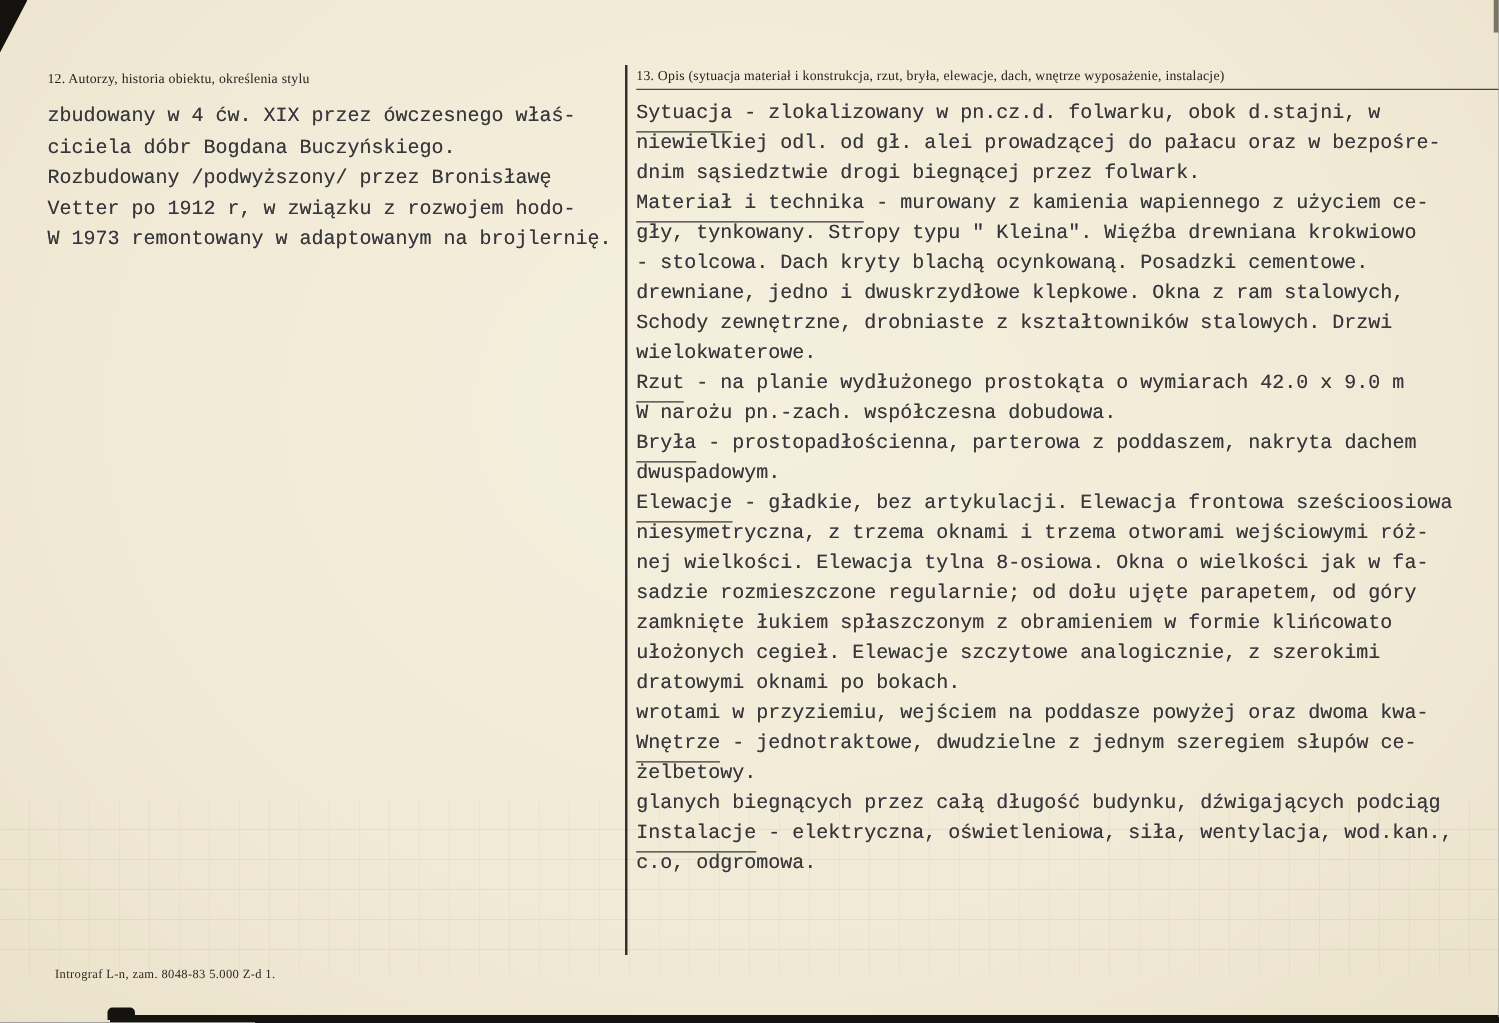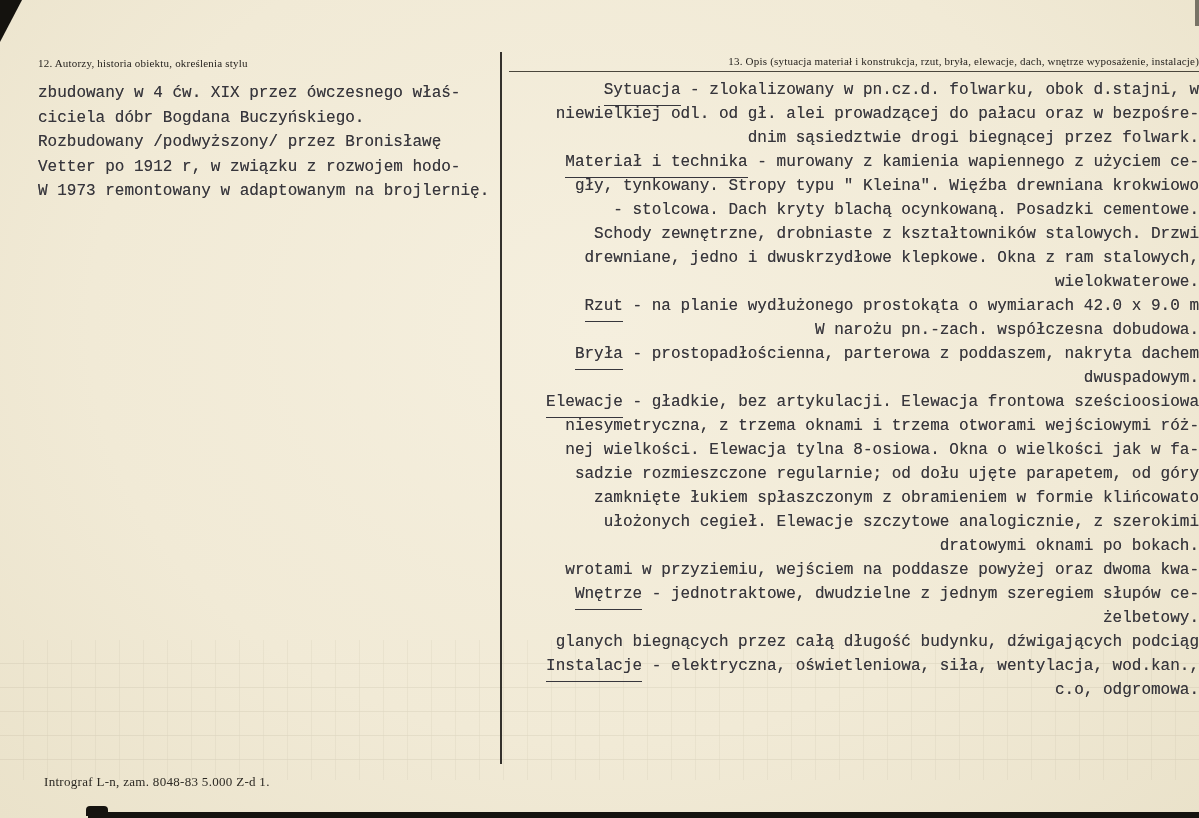--- a/index.html
+++ b/index.html
@@ -18,21 +18,21 @@
     background-image:
       repeating-linear-gradient(to bottom, transparent 0 23px, rgba(110,98,74,.7) 23px 24px),
       repeating-linear-gradient(to right, transparent 0 23px, rgba(110,98,74,.45) 23px 24px);
   }
   .divider {
     position: absolute; left: 500px; top: 52px; width: 2px; height: 712px;
     background: #34312c;
   }
   .col { position: absolute; }
   .col-left  { left: 38px;  top: 57px; width: 462px; }
-  .col-right { left: 509px; top: 55px; width: 690px; text-align: right; }
+  .col-right { left: 509px; top: 55px; width: 690px; }
   .form-header {
     font-family: "Liberation Serif", serif;
     font-size: 11px; color: #26231f; letter-spacing: .2px;
     white-space: nowrap;
   }
   .col-right .form-header {
     border-bottom: 1px solid #4a463c;
     padding-bottom: 4px;
     margin-bottom: 6px;
   }
@@ -41,21 +41,21 @@
     font-family: Liberation Mono, monospace;
     font-size: 16px; color: #37363c;
     text-shadow: 0 0 0.4px rgba(55,54,60,.6);
   }
   .col-left  .typed .tline { line-height: 24.5px; white-space: nowrap; }
   .col-right .typed .tline { line-height: 24px;   white-space: nowrap; }
   .ul { border-bottom: 1.5px solid #37363c; padding-bottom: 6px; }
   .footer-imprint {
     position: absolute; left: 44px; top: 774px;
     font-family: "Liberation Serif", serif;
-    font-size: 13px; color: #2c2923; letter-spacing: .3px;
+    font-size: 10px; color: #2c2923; letter-spacing: .3px;
   }
   
   .corner-artifact {
     position: absolute; top: 0; left: 0; width: 22px; height: 42px;
     background: #14120e;
     clip-path: polygon(0 0, 100% 0, 0 100%);
   }
   .corner-artifact-right {
     position: absolute; top: 0; right: 0; width: 4px; height: 26px;
     background: #2a261f; opacity: .6;
@@ -94,22 +94,22 @@
 
   <div class="col col-right">
     <div class="form-header">13. Opis (sytuacja materiał i konstrukcja, rzut, bryła, elewacje, dach, wnętrze wyposażenie, instalacje)</div>
     <div class="typed">
         <div class="tline"><span class="ul">Sytuacja</span><span> - zlokalizowany w pn.cz.d. folwarku, obok d.stajni, w</span></div>
         <div class="tline"><span>niewielkiej odl. od gł. alei prowadzącej do pałacu oraz w bezpośre-</span></div>
         <div class="tline"><span>dnim sąsiedztwie drogi biegnącej przez folwark.</span></div>
         <div class="tline"><span class="ul">Materiał i technika</span><span> - murowany z kamienia wapiennego z użyciem ce-</span></div>
         <div class="tline"><span>gły, tynkowany. Stropy typu " Kleina". Więźba drewniana krokwiowo</span></div>
         <div class="tline"><span>- stolcowa. Dach kryty blachą ocynkowaną. Posadzki cementowe.</span></div>
+        <div class="tline"><span>drewniane, jedno i dwuskrzydłowe klepkowe. Okna z ram stalowych,</span></div>
         <div class="tline"><span>Schody zewnętrzne, drobniaste z kształtowników stalowych. Drzwi</span></div>
-        <div class="tline"><span>drewniane, jedno i dwuskrzydłowe klepkowe. Okna z ram stalowych,</span></div>
         <div class="tline"><span>wielokwaterowe.</span></div>
         <div class="tline"><span class="ul">Rzut</span><span> - na planie wydłużonego prostokąta o wymiarach 42.0 x 9.0 m</span></div>
         <div class="tline"><span>W narożu pn.-zach. współczesna dobudowa.</span></div>
         <div class="tline"><span class="ul">Bryła</span><span> - prostopadłościenna, parterowa z poddaszem, nakryta dachem</span></div>
         <div class="tline"><span>dwuspadowym.</span></div>
         <div class="tline"><span class="ul">Elewacje</span><span> - gładkie, bez artykulacji. Elewacja frontowa sześcioosiowa</span></div>
         <div class="tline"><span>niesymetryczna, z trzema oknami i trzema otworami wejściowymi róż-</span></div>
         <div class="tline"><span>nej wielkości. Elewacja tylna 8-osiowa. Okna o wielkości jak w fa-</span></div>
         <div class="tline"><span>sadzie rozmieszczone regularnie; od dołu ujęte parapetem, od góry</span></div>
         <div class="tline"><span>zamknięte łukiem spłaszczonym z obramieniem w formie klińcowato</span></div>

